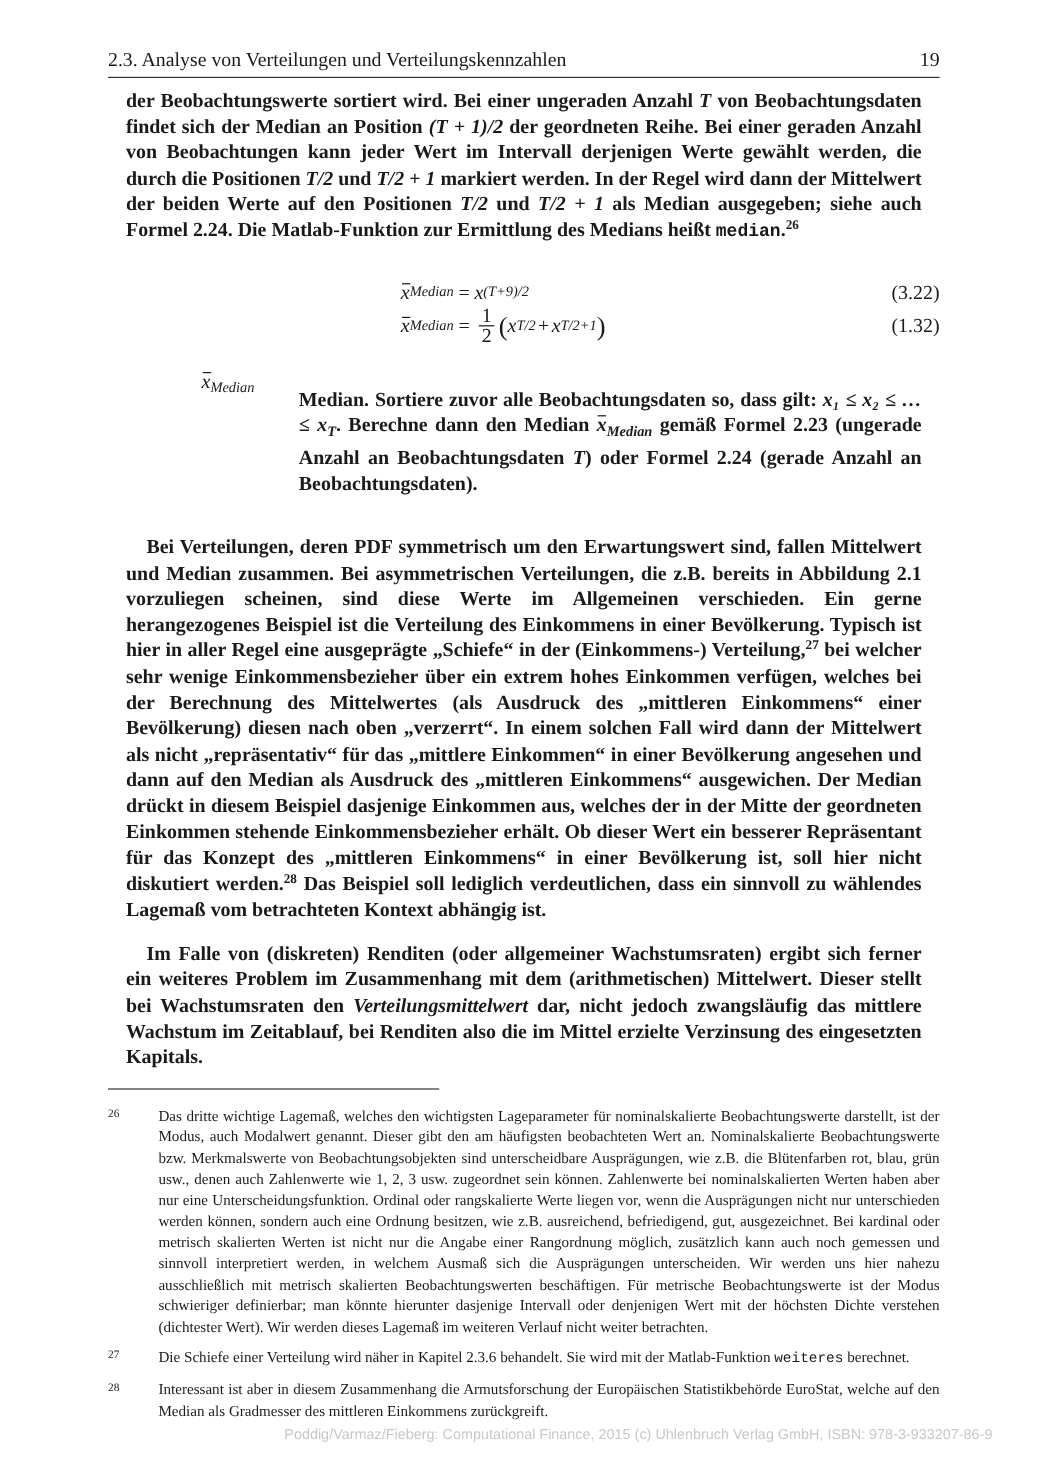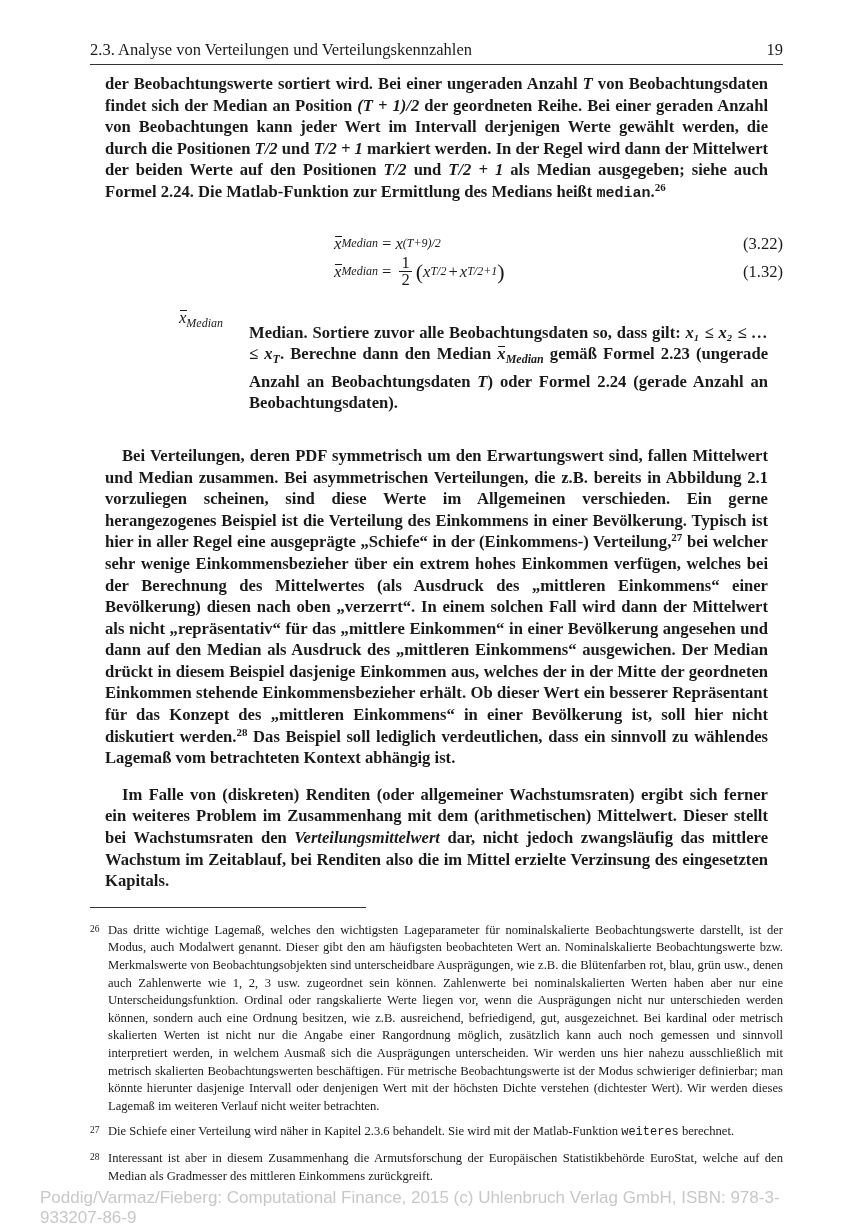--- a/index.html
+++ b/index.html
@@ -19,31 +19,31 @@
     .eq2 { top: 28px; }
     .eq-num { position: absolute; right: 0; }
     .xbar { font-style: italic; position: relative; }
     .xbar::before { content: ""; position: absolute; left: 1px; top: 2px; width: 7px; border-top: 1px solid #1a1a1a; }
     .subi { font-style: italic; font-size: 12px; vertical-align: -4px; }
     .it { font-style: italic; }
     .frac { display: inline-flex; flex-direction: column; align-items: center; vertical-align: middle; margin: 0 4px; line-height: 16px; }
     .frac .num { border-bottom: 1px solid #1a1a1a; padding: 0 2px; }
     .paren { font-size: 22px; }
     .legend { display: flex; margin-top: 8px; }
-    .legend-sym { width: 66px; padding-left: 78px; flex: none; font-size: 16.6px; line-height: 21.6px; text-align: center; }
+    .legend-sym { width: 66px; padding-left: 78px; flex: none; font-size: 16.6px; line-height: 21.6px; }
     .legend-desc { width: 549px; }
     .p-after { margin-top: 16px; }
     .fn-rule { width: 276px; border-top: 1px solid #333; margin-top: 10px; }
     .footnotes { margin-top: 14px; font-size: 12.6px; line-height: 17.6px; }
     .fn { display: flex; margin-bottom: 8px; }
     .fn-mark { width: 18px; flex: none; font-size: 9.5px; line-height: 14px; }
-    .fn-text { text-align: justify; width: 675px; }
+    .fn-text { text-align: justify; width: 675px; margin-left: 24px; }
     .fn-text .mono { font-size: 12px; }
-    .watermark { position: absolute; left: 40px; top: 1188px; width: 787px; text-align: left;
-                 font-family: "Liberation Sans", "DejaVu Sans", sans-serif; font-size: 17px; color: #c8c8c8; }
+    .watermark { position: absolute; left: 40px; top: 1188px; width: 787px; text-align: right;
+                 font-family: "Liberation Sans", "DejaVu Sans", sans-serif; font-size: 12px; color: #c8c8c8; }
   </style>
 </head>
 <body>
 
 <div class="page">
   <div class="running-head">
     <span>2.3.  Analyse von Verteilungen und Verteilungskennzahlen</span>
     <span>19</span>
   </div>
 

